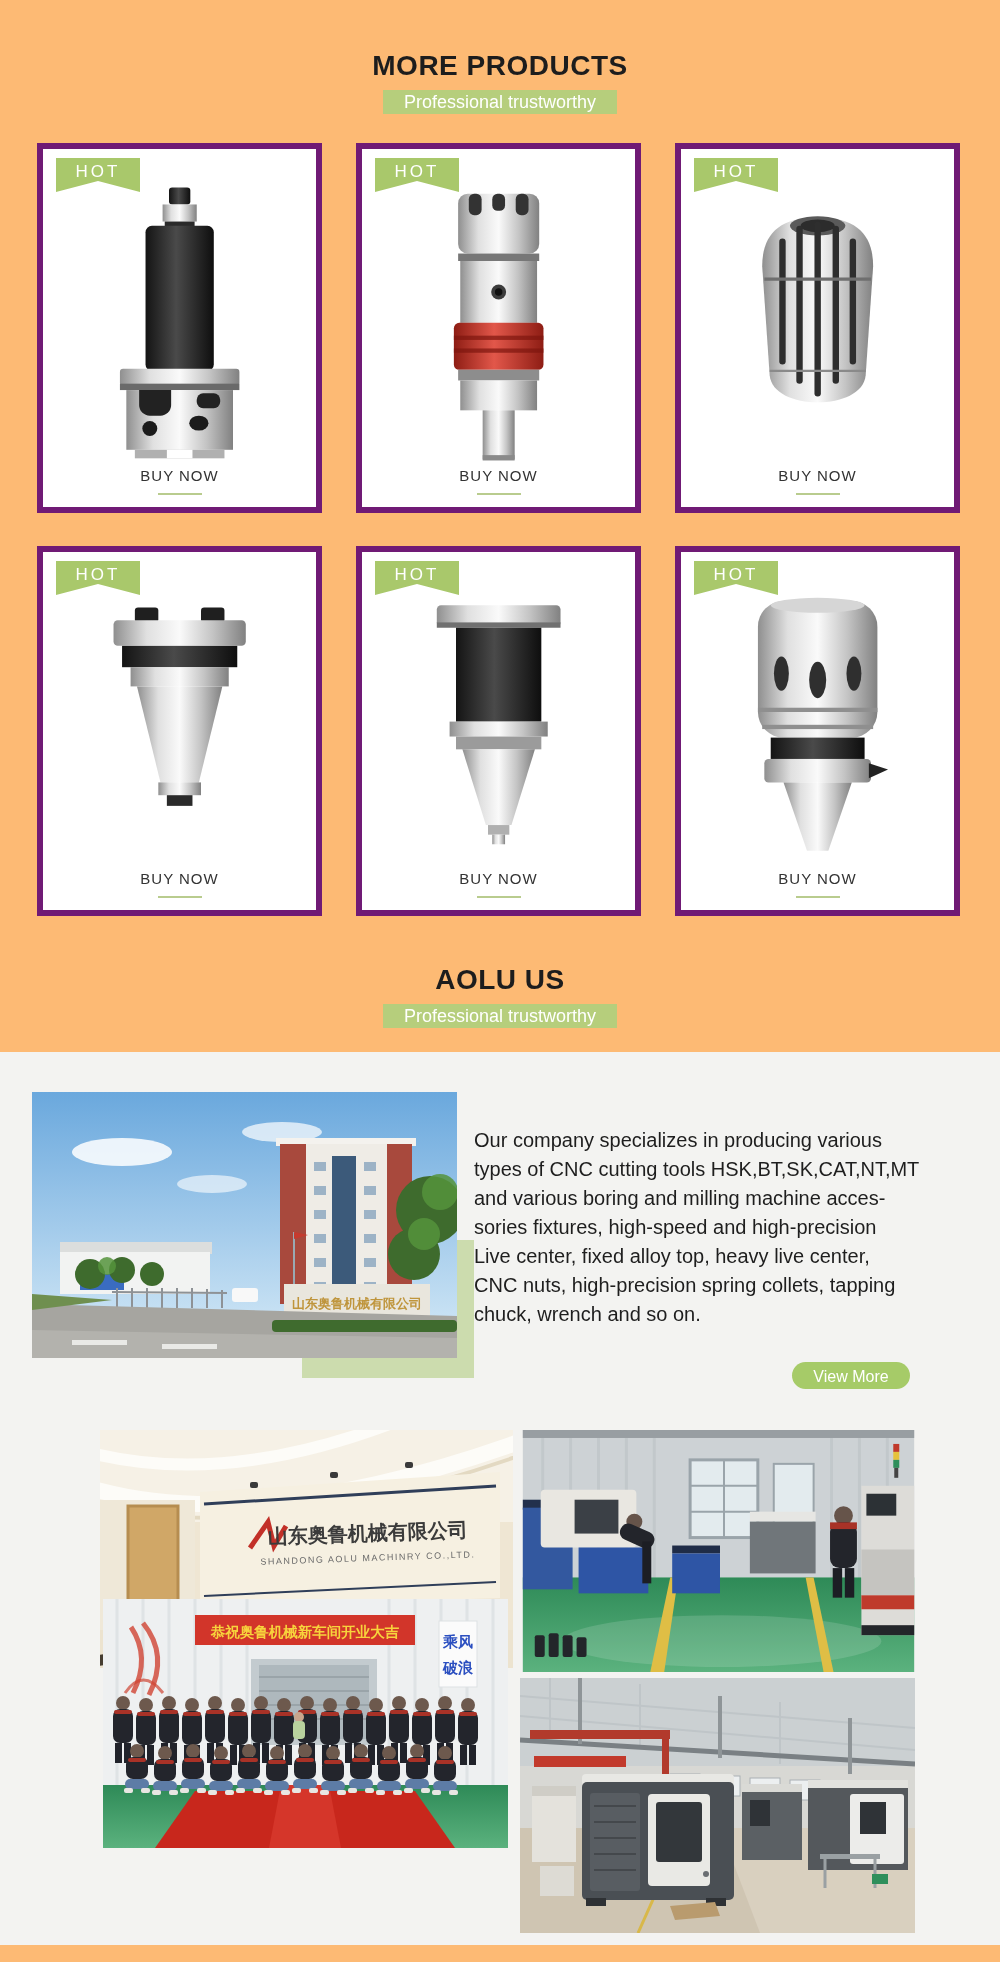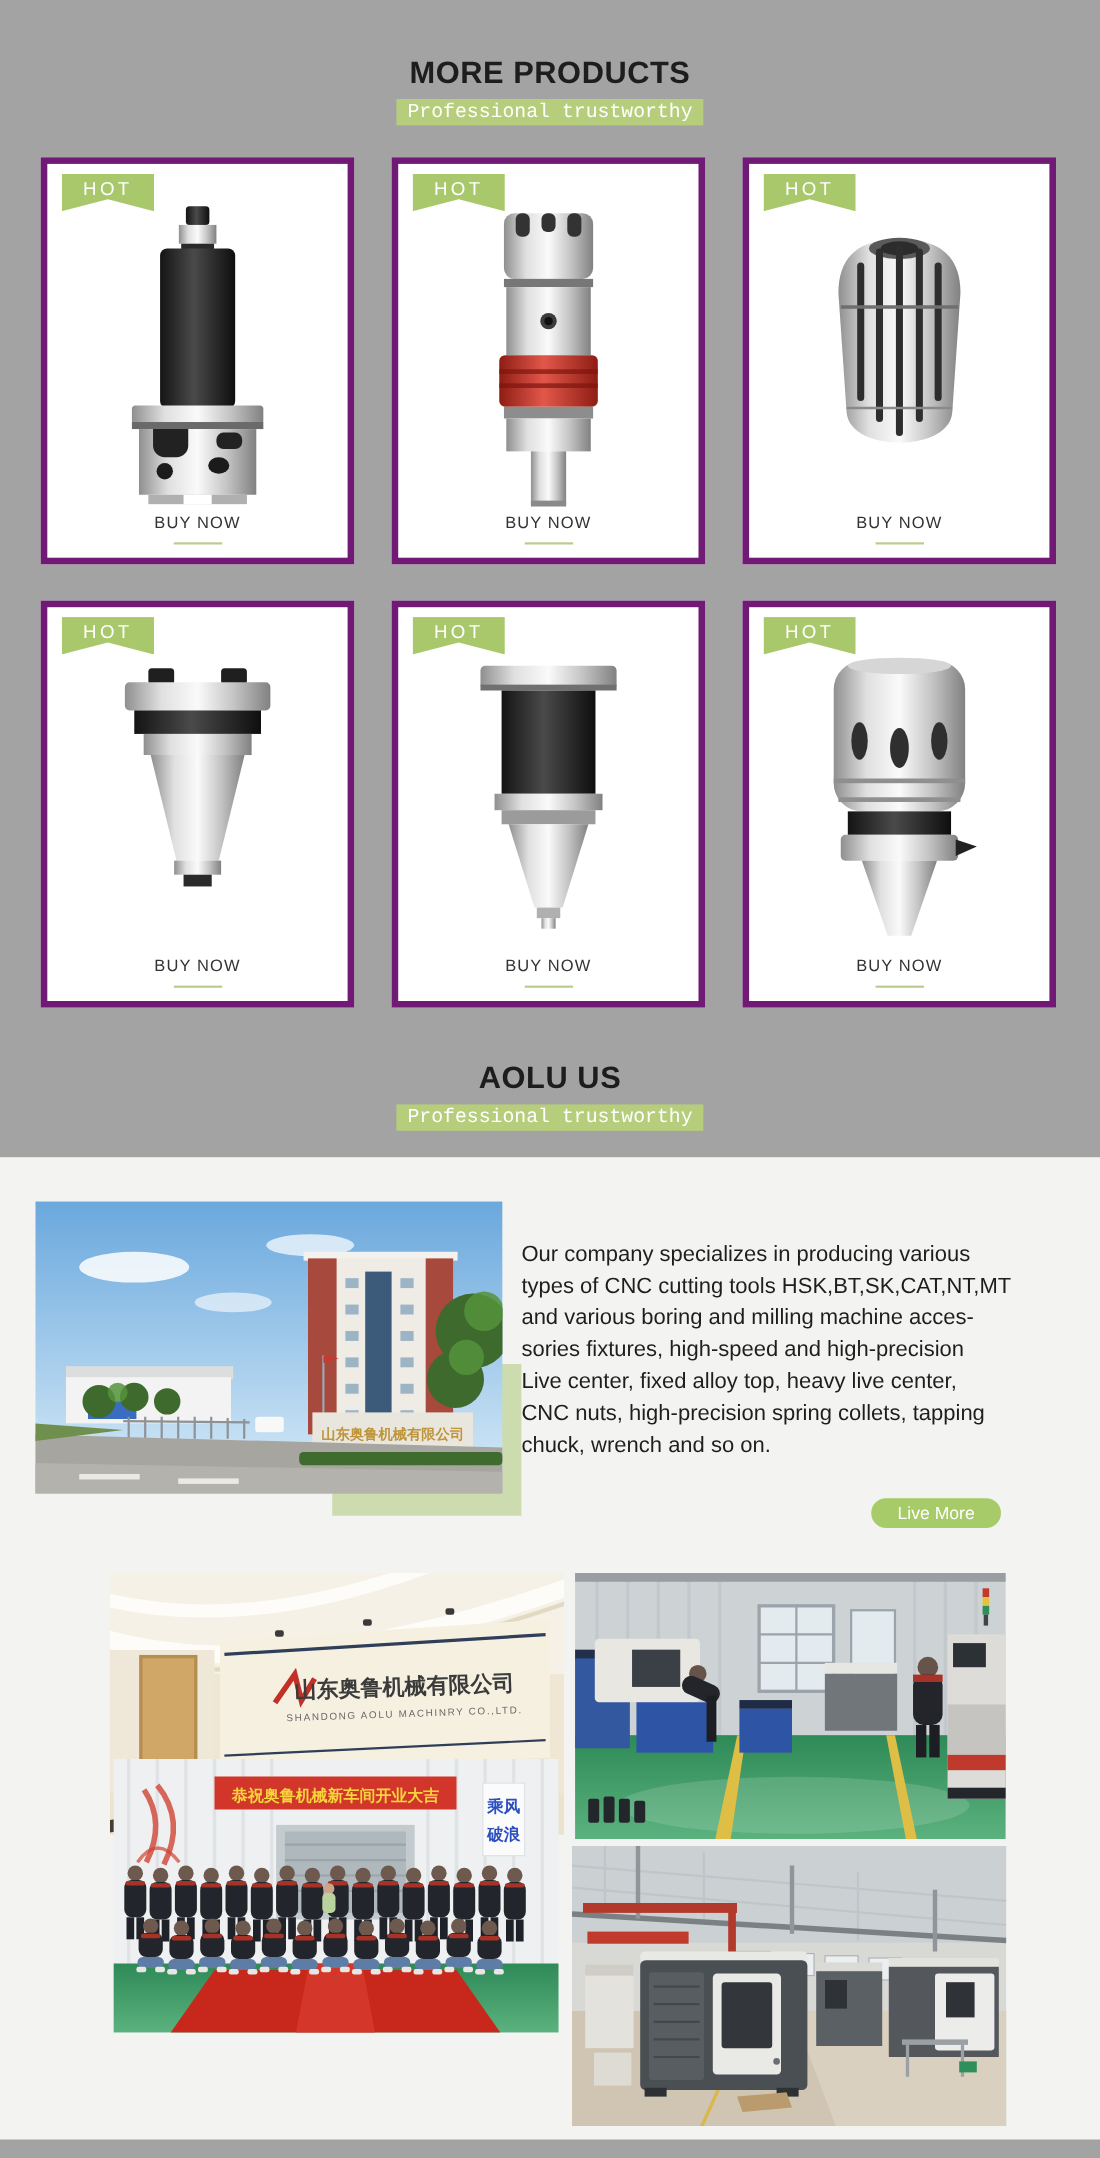--- a/index.html
+++ b/index.html
@@ -1,23 +1,23 @@
 <!DOCTYPE html>
 <html><head>
 <meta charset="utf-8">
 <style>
   html,body{margin:0;padding:0;background:#fff;}
   body{font-family:"Liberation Sans","DejaVu Sans",sans-serif;}
-  #page{position:relative;width:1000px;height:1962px;background:#a3a3a3;overflow:hidden;margin:0 auto;}
+  #page{position:relative;width:1000px;height:1962px;background:#fdba74;overflow:hidden;margin:0 auto;}
 
   .section-title{position:absolute;left:0;width:1000px;text-align:center;
     font-size:28px;font-weight:bold;color:#1d1d1d;letter-spacing:.5px;}
   .section-banner{position:absolute;left:50%;transform:translateX(-50%);
     height:24px;line-height:24px;padding:0 10px;min-width:214px;
-    background:#b6ce7c;color:#fff;font-size:18px;text-align:center;font-family:Liberation Mono, monospace;}
+    background:#b6ce7c;color:#fff;font-size:18px;text-align:center;}
 
   .card{position:absolute;width:285px;height:370px;background:#fff;
     border:6px solid #701a75;box-sizing:border-box;}
   .hot-badge{position:absolute;top:9px;left:13px;width:84px;height:34px;
     background:#a9c86b;color:#fff;font-size:17px;letter-spacing:3px;
     text-align:center;line-height:27px;
     clip-path:polygon(0 0,100% 0,100% 100%,50% 68%,0 100%);}
   .product-img{position:absolute;top:32px;left:0;right:0;height:288px;
     display:flex;justify-content:center;align-items:center;}
   .product-img svg{height:100%;}
@@ -305,21 +305,21 @@
     </svg>
   </div>
 
   <div id="about-text">Our company specializes in producing various
 types of CNC cutting tools HSK,BT,SK,CAT,NT,MT
 and various boring and milling machine acces-
 sories fixtures, high-speed and high-precision
 Live center, fixed alloy top, heavy live center,
 CNC nuts, high-precision spring collets, tapping
 chuck, wrench and so on.</div>
-  <button id="view-more">Live More</button>
+  <button id="view-more">View More</button>
 
   <div class="photo" style="left:100px;top:1430px;width:413px;height:238px">
     <svg viewBox="0 0 413 238">
       <rect width="413" height="238" fill="#efe6d3"></rect>
       <rect width="413" height="92" fill="#f6f1e6"></rect>
       <path d="M-20,55 Q150,110 430,8" stroke="#fdfcf8" stroke-width="16" fill="none"></path>
       <path d="M-20,20 Q120,60 300,-10" stroke="#fdfcf8" stroke-width="12" fill="none"></path>
       <path d="M-20,70 Q150,122 430,22" stroke="#e3d9c2" stroke-width="4" fill="none"></path>
       <g fill="#3a3a3a">
         <rect x="150" y="52" width="8" height="6" rx="2"></rect>

